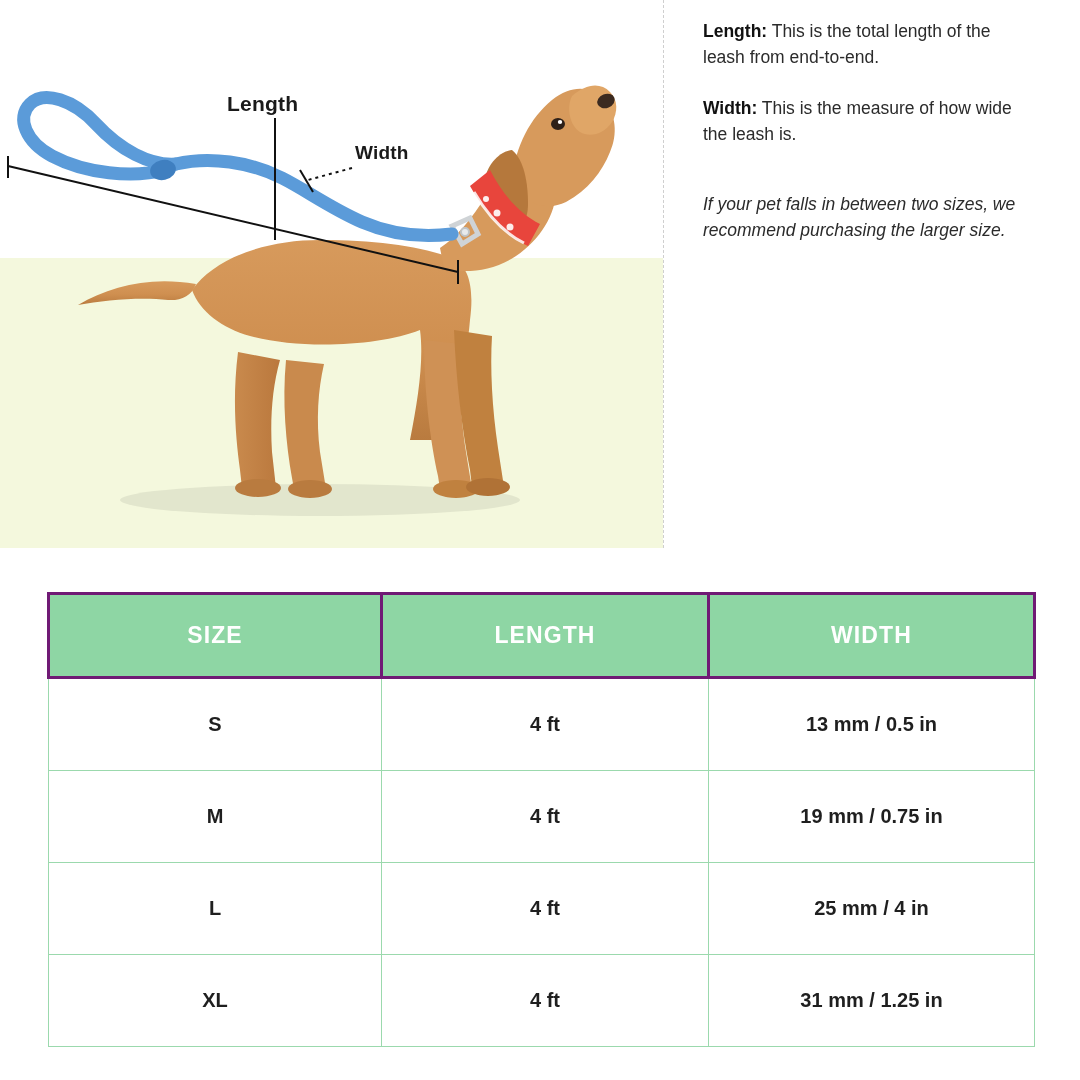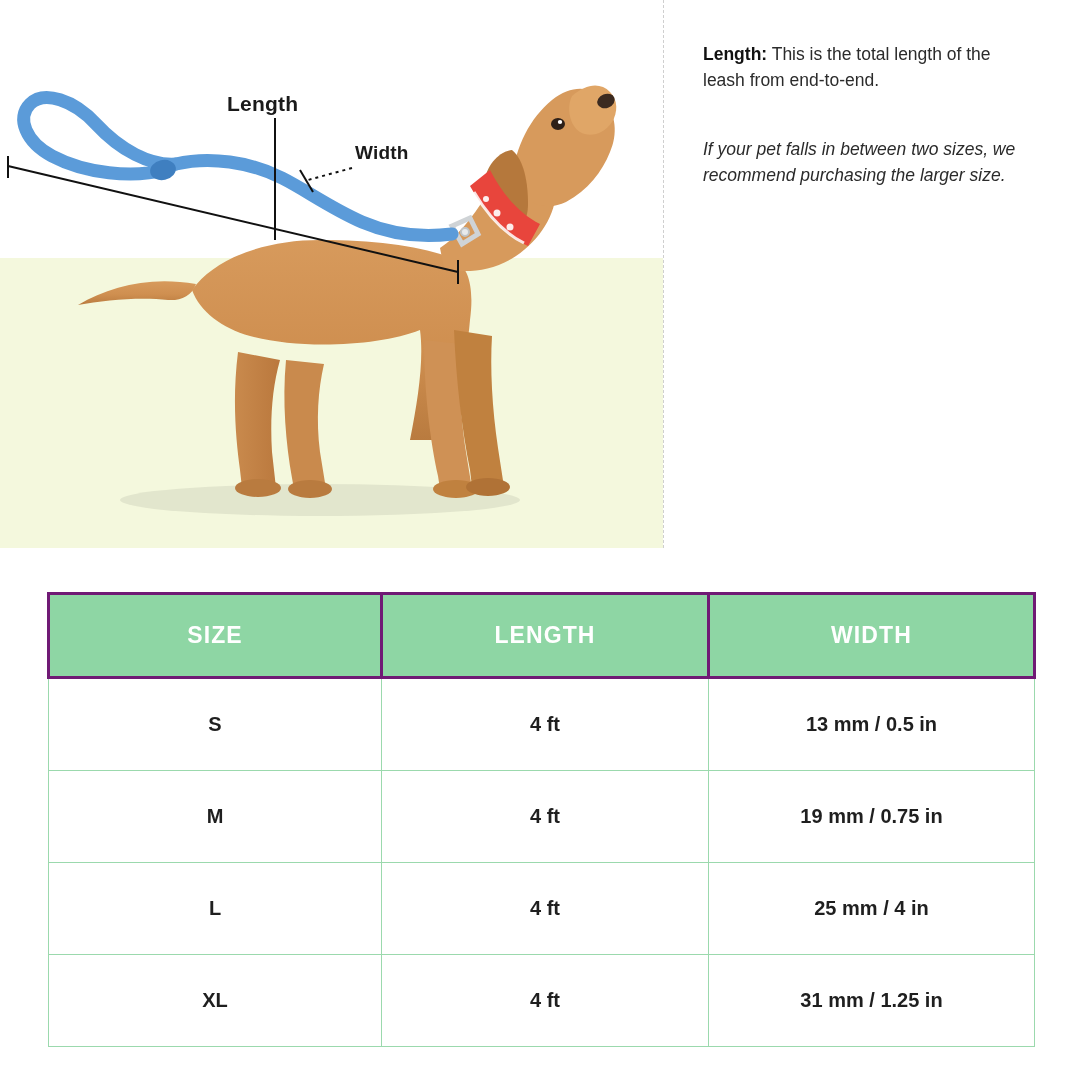--- a/index.html
+++ b/index.html
@@ -74,21 +74,21 @@
     color: #1a1a1a;
     letter-spacing: .2px;
   }
 
   
   .text-panel {
     position: absolute;
     left: 703px;
     top: 0;
     width: 340px;
-    padding-top: 42px;
+    padding-top: 19px;
   }
   .para {
     font-size: 17.5px;
     line-height: 1.47;
     color: #2b2b2b;
     margin: 0 0 26px 0;
     max-width: 322px;
   }
   .para b {
     font-weight: bold;
@@ -229,20 +229,23 @@
     <div class="label-length">Length</div>
     <div class="label-width">Width</div>
   </div>
 
   <div class="divider-vertical"></div>
 
   <div class="text-panel">
     <p class="para">
       <b>Length:</b><span> This is the total length of the leash from end-to-end.</span>
     </p>
+    <p class="para">
+      <b>Width:</b><span> This is the measure of how wide the leash is.</span>
+    </p>
     <p class="note">If your pet falls in between two sizes, we recommend purchasing the larger size.</p>
   </div>
 </div>
 
 <div class="table-wrap">
   <table class="size-table">
     <colgroup>
       <col class="col-size">
         <col class="col-length">
         <col class="col-width">

